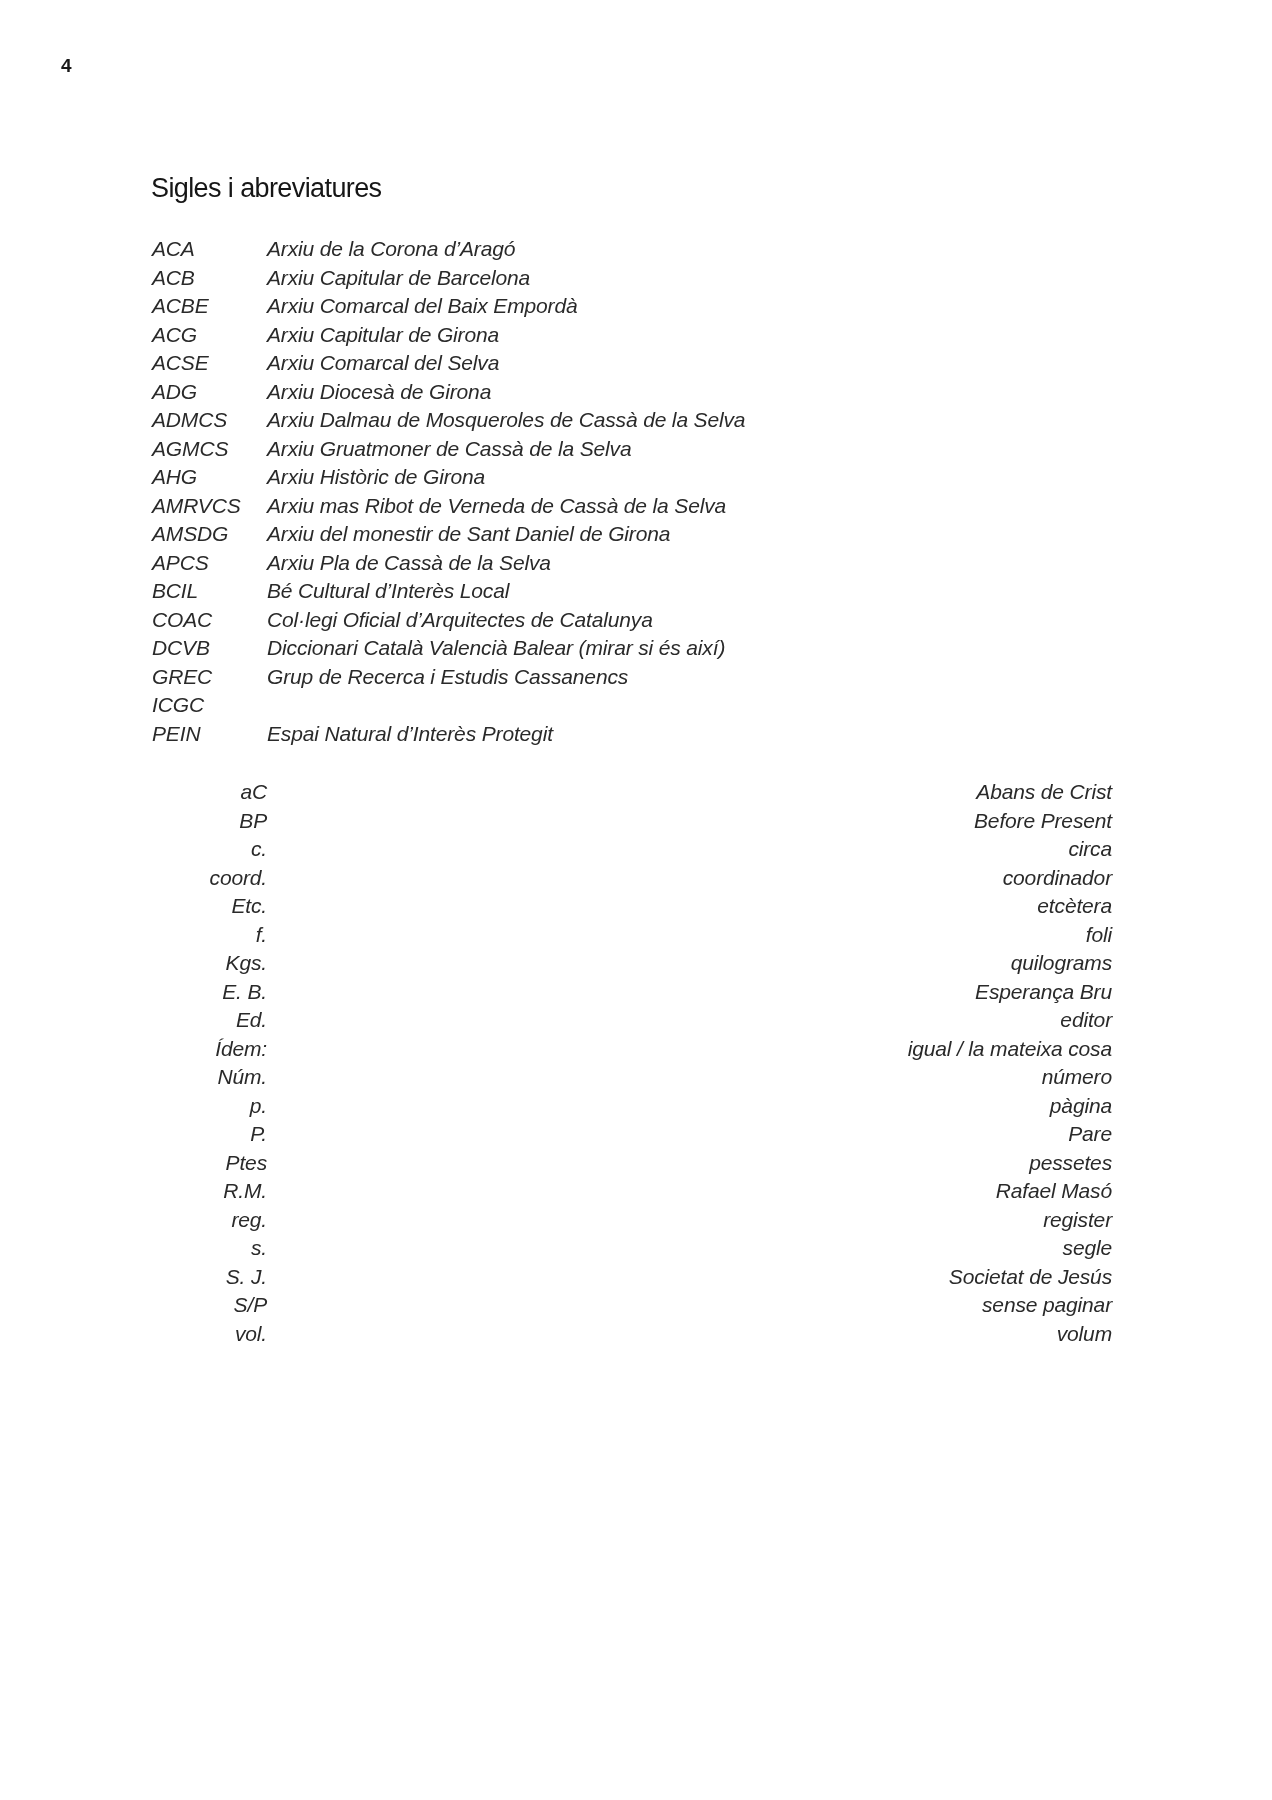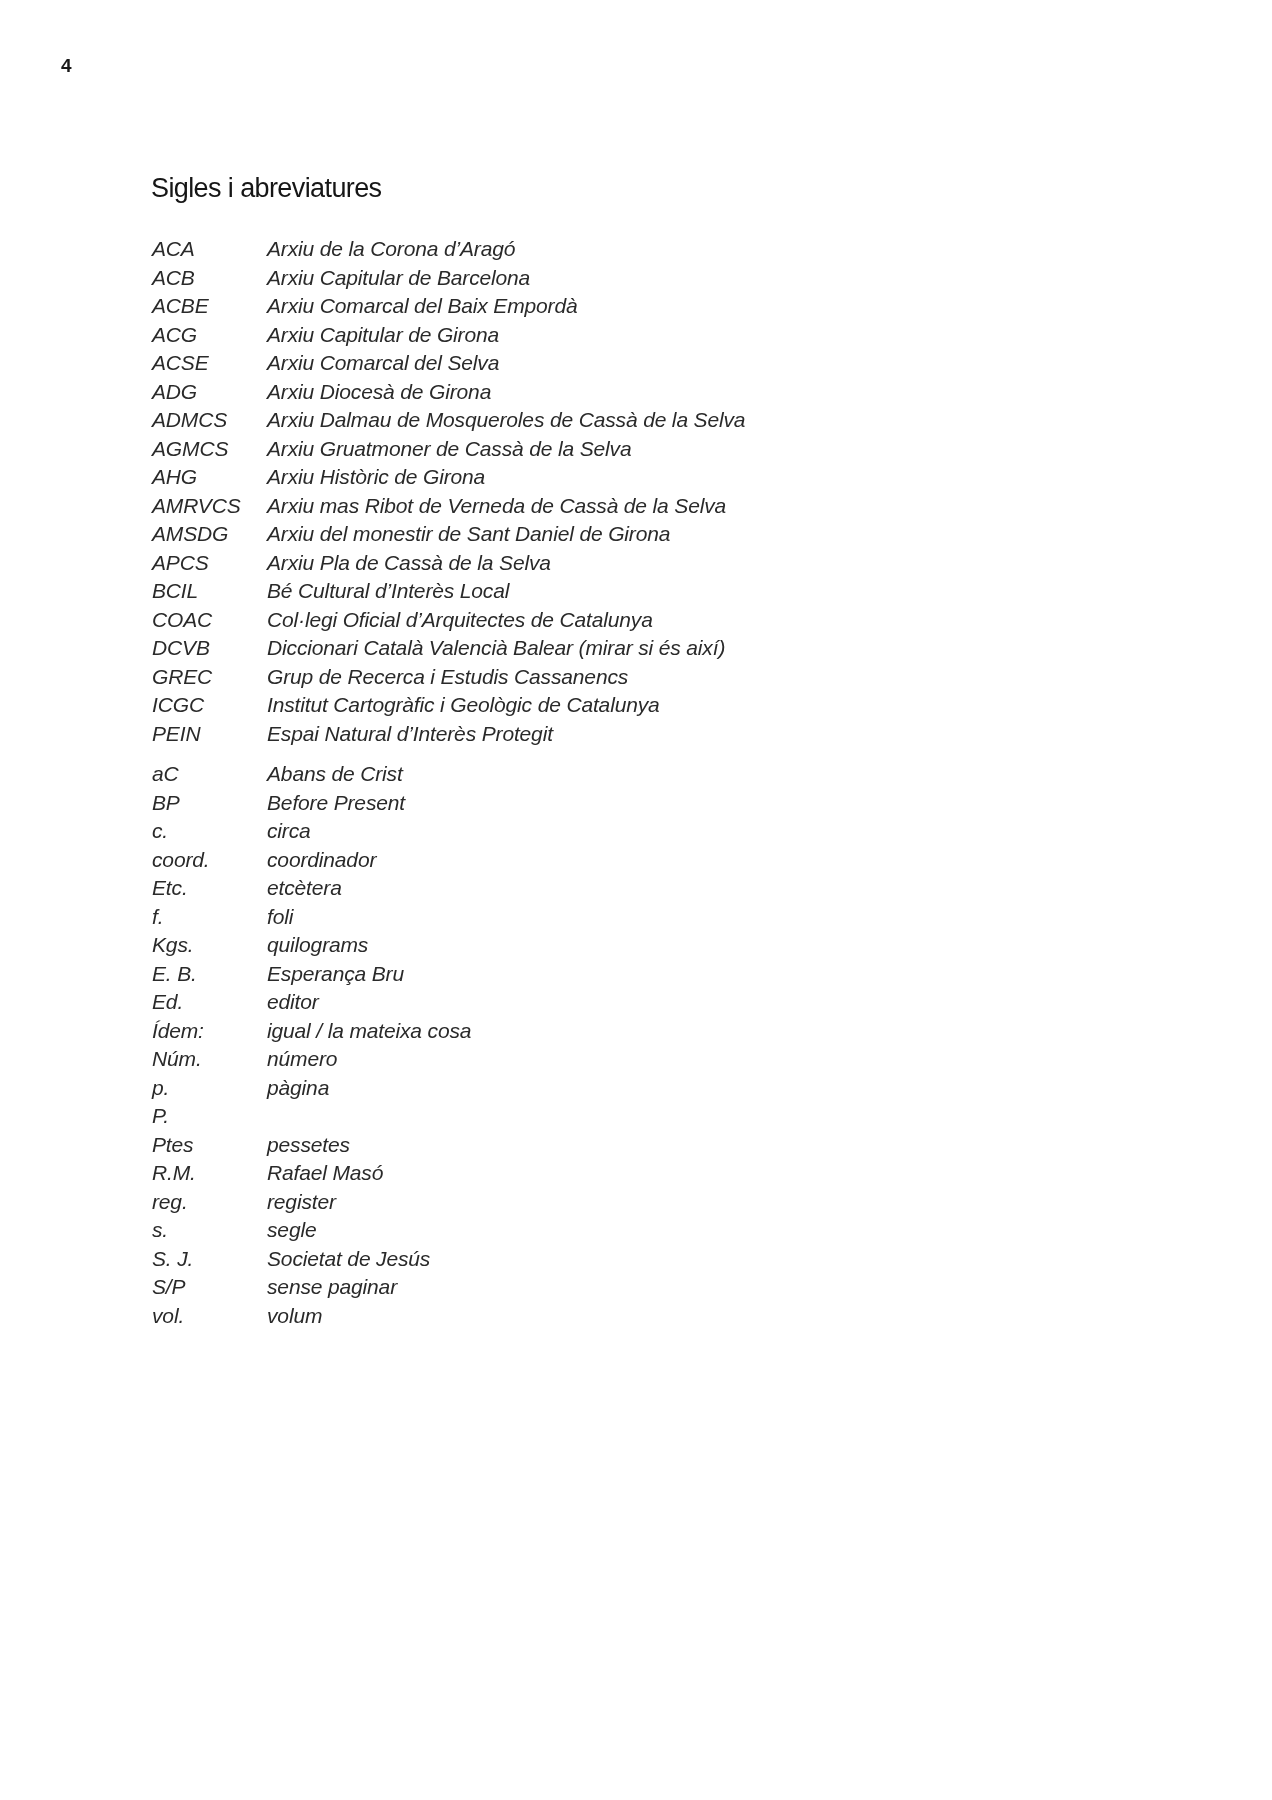--- a/index.html
+++ b/index.html
@@ -38,21 +38,22 @@
   .content {
     position: absolute;
     left: 152px;
     top: 235px;
     width: 960px;
   }
   .abbr-list {
     display: block;
   }
   .abbr-list.second {
-    margin-top: 12px;
+    margin-top: 30px;
+    text-align: right;
   }
   .row {
     display: flex;
     font-size: 21px;
     line-height: 28.5px;
     letter-spacing: -0.15px;
     white-space: nowrap;
     font-style: italic;
   }
   .abbr {
@@ -133,21 +134,20 @@
         <div class="row">
           <span class="abbr">DCVB</span>
           <span class="def">Diccionari Català Valencià Balear (mirar si és així)</span>
         </div>
         <div class="row">
           <span class="abbr">GREC</span>
           <span class="def">Grup de Recerca i Estudis Cassanencs</span>
         </div>
         <div class="row">
           <span class="abbr">ICGC</span>
-          <span class="def">Institut Cartogràfic i Geològic de Catalunya</span>
         </div>
         <div class="row">
           <span class="abbr">PEIN</span>
           <span class="def">Espai Natural d’Interès Protegit</span>
         </div>
       </div>
     <div class="abbr-list second">
         <div class="row">
           <span class="abbr">aC</span>
           <span class="def">Abans de Crist</span>
@@ -191,20 +191,21 @@
         <div class="row">
           <span class="abbr">Núm.</span>
           <span class="def">número</span>
         </div>
         <div class="row">
           <span class="abbr">p.</span>
           <span class="def">pàgina</span>
         </div>
         <div class="row">
           <span class="abbr">P.</span>
+          <span class="def">Pare</span>
         </div>
         <div class="row">
           <span class="abbr">Ptes</span>
           <span class="def">pessetes</span>
         </div>
         <div class="row">
           <span class="abbr">R.M.</span>
           <span class="def">Rafael Masó</span>
         </div>
         <div class="row">

